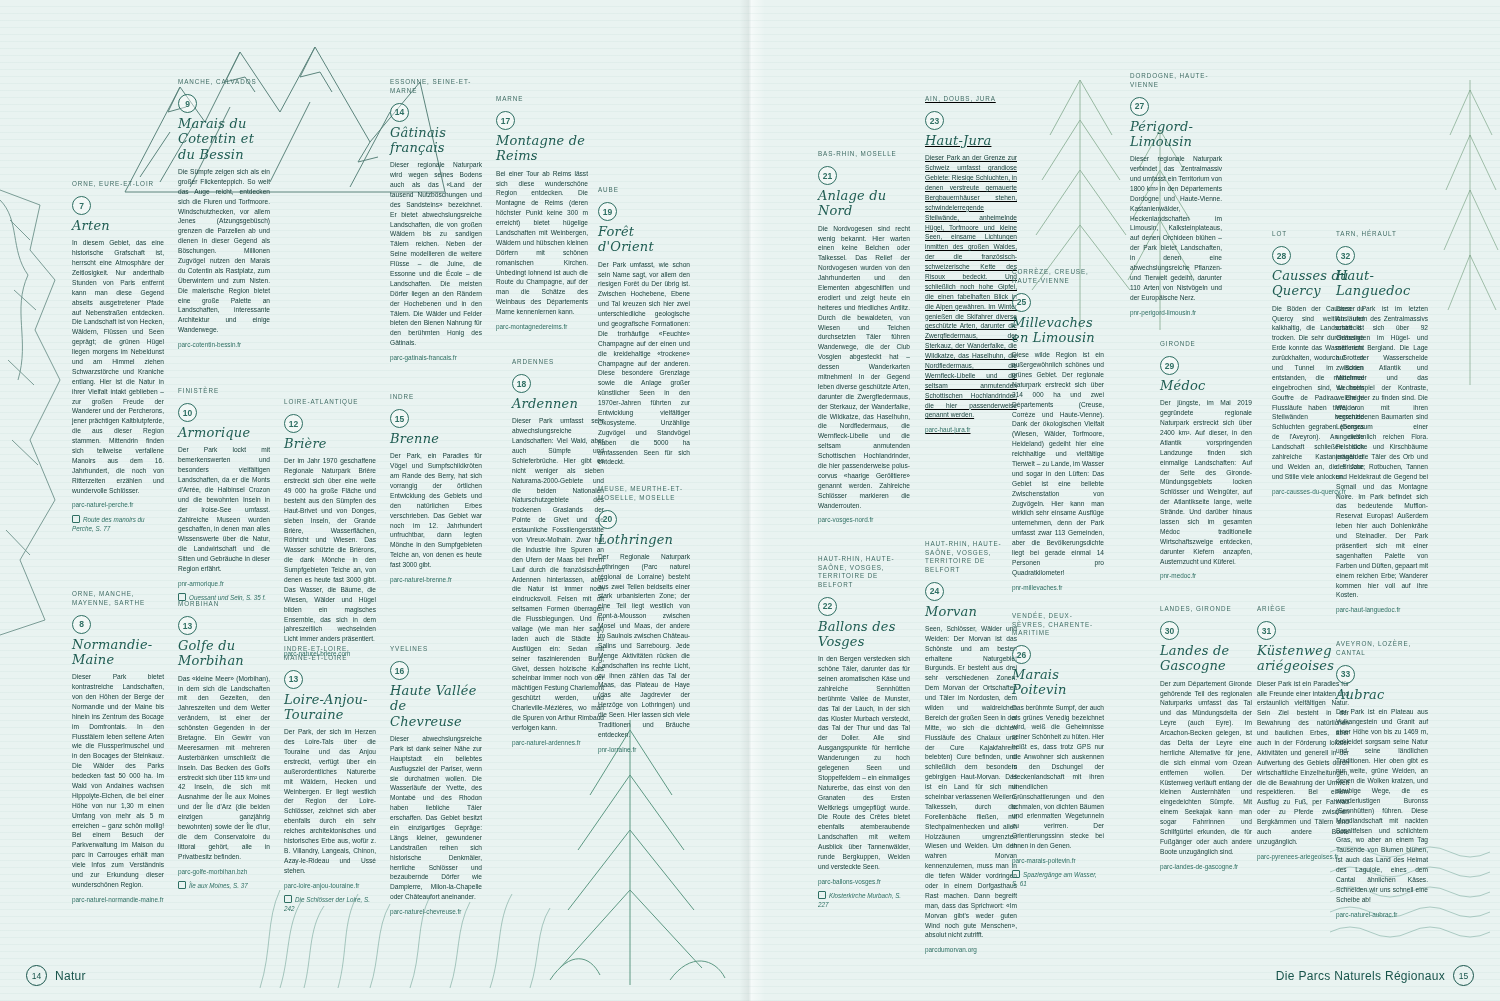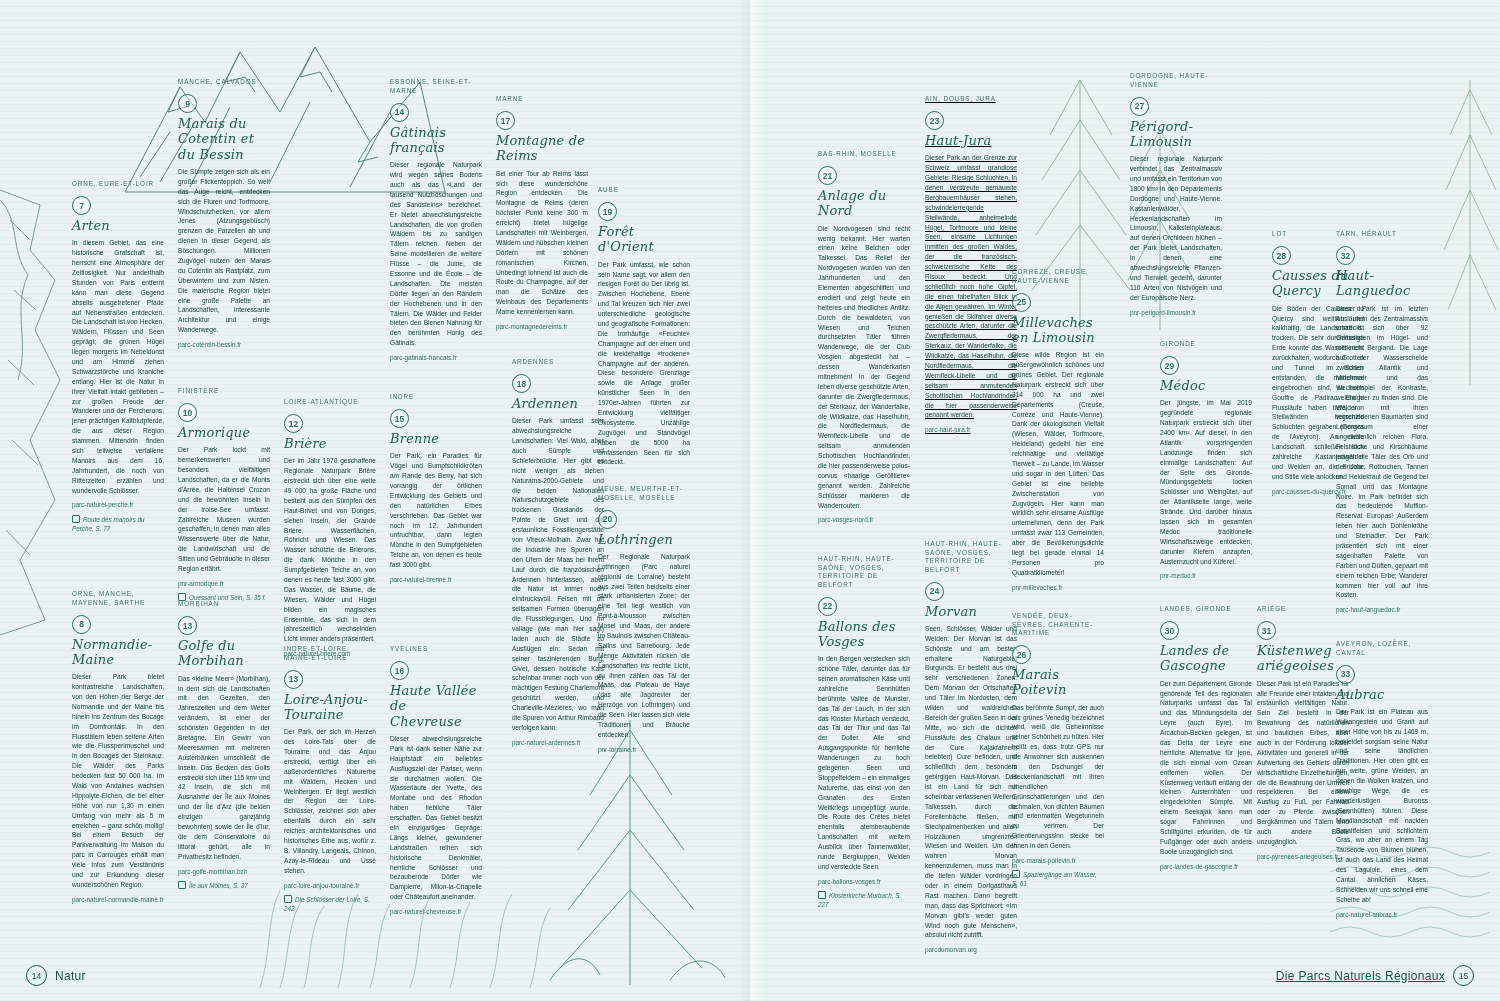--- a/index.html
+++ b/index.html
@@ -70,21 +70,21 @@
     font-size:8px;color:#18544b;
   }
   .folio .circle{
     width:19px;height:19px;border-radius:50%;
     border:1px solid #18544b;display:flex;align-items:center;justify-content:center;
     font-size:8.5px;
   }
   .folio .lbl{font-size:12px;letter-spacing:.3px;}
   .folio.left{left:26px;}
   .folio.right{right:26px;}
-  .folio.right .lbl{text-align:right;text-decoration:underline;}
+  .folio.right .lbl{text-align:right;}
 
   
   svg.deco{position:absolute;pointer-events:none;}
   .mtn{left:120px;top:-8px;}
   .cliff{left:0;top:180px;}
   .tree-tall{left:1020px;top:40px;}
   .fir{left:520px;top:700px;}
   .grass{left:250px;top:860px;}
   .right-tree{left:1440px;top:60px;}
   .wave{position:absolute;}

